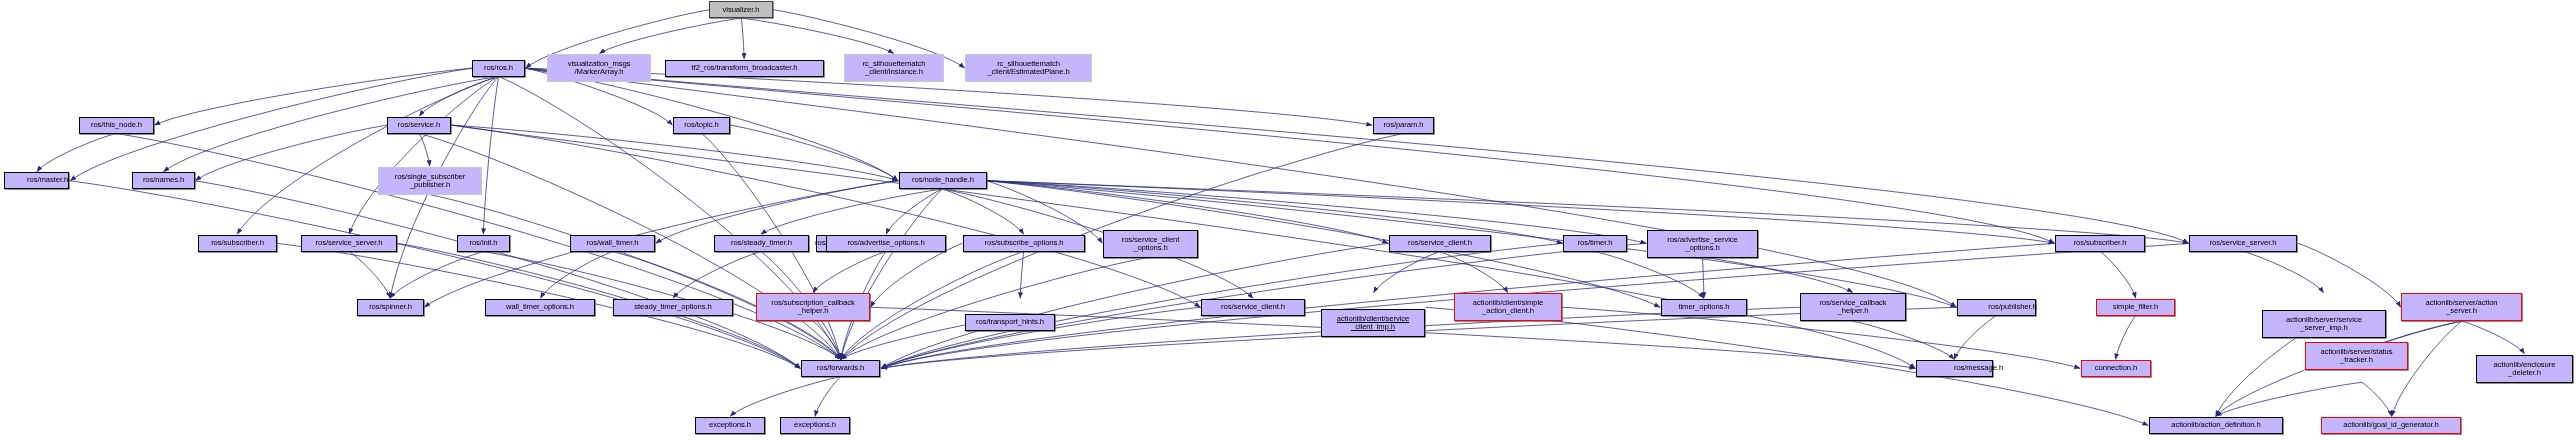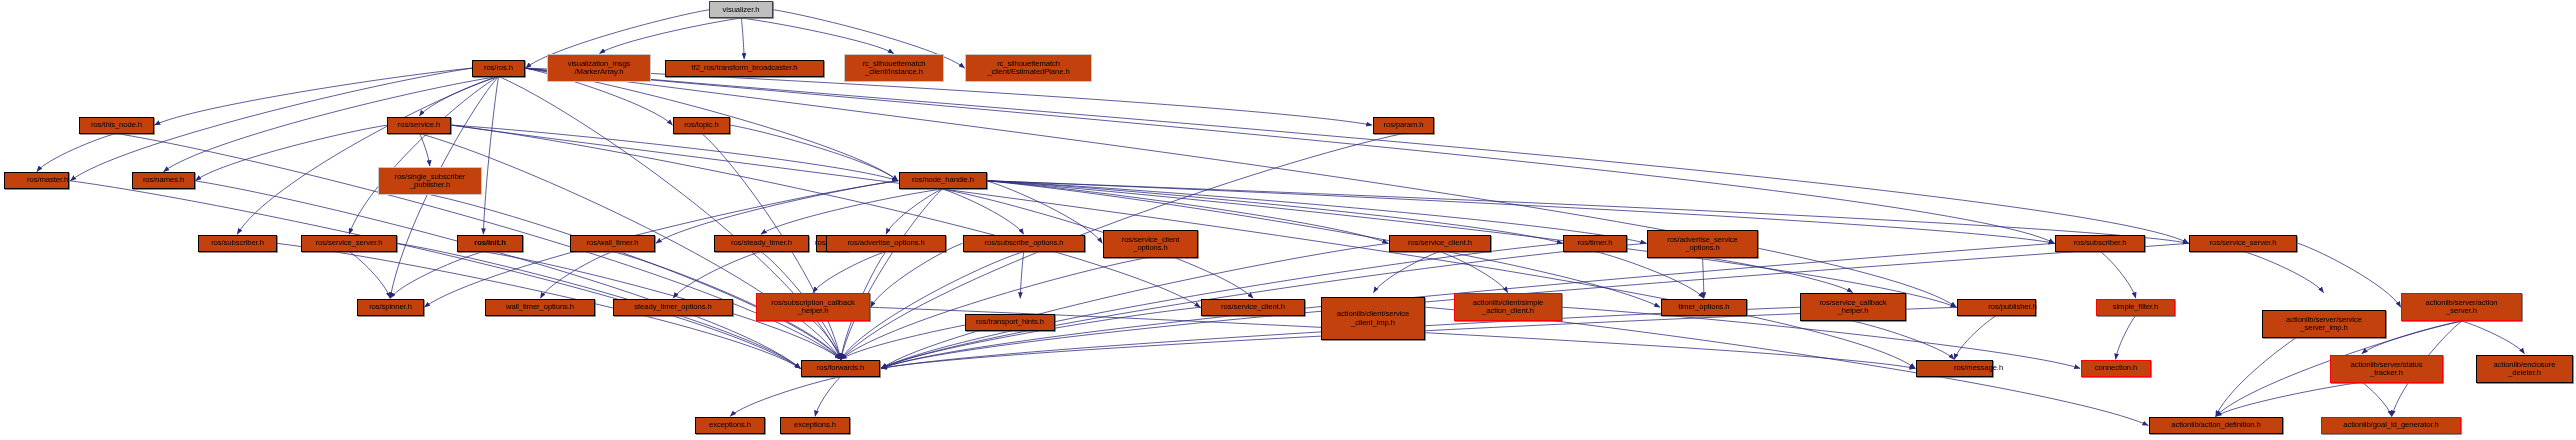--- a/index.html
+++ b/index.html
@@ -12,21 +12,21 @@
     overflow:hidden;
   }
   #edges{position:absolute;left:0;top:0;width:2576px;height:440px;}
   .node{
     position:absolute;
     box-sizing:border-box;
     display:flex;
     align-items:center;
     justify-content:center;
     text-align:center;
-    background:#c2410c;
+    background:#c4b5fd;
     border:0.7px solid #000000;
     color:#000000;
     font-size:7.7px;
     line-height:8.3px;
     letter-spacing:-0.1px;
     white-space:pre-line;
     z-index:5;
     box-shadow:0.8px 0.8px 0 0 rgba(90,90,90,0.85);
   }
   .node.root{ background:#bfbfbf; border:0.7px solid #404040; }
@@ -158,58 +158,58 @@
       <div class="node" style="left: 387px; top: 117px; width: 64px; height: 16.7px;"><span>ros/service.h</span></div>
       <div class="node" style="left: 673px; top: 117px; width: 57px; height: 16.7px;"><span>ros/topic.h</span></div>
       <div class="node" style="left: 1373px; top: 117px; width: 61px; height: 16.7px; justify-content: center;"><span>ros/param.h</span></div>
       <div class="node" style="left: 4.2px; top: 172px; width: 65px; height: 16.7px; justify-content: flex-end;"><span>ros/master.h</span></div>
       <div class="node" style="left: 132px; top: 172px; width: 63px; height: 16.7px;"><span>ros/names.h</span></div>
       <div class="node soft" style="left: 378px; top: 167px; width: 104px; height: 28px;"><span>ros/single_subscriber
 _publisher.h</span></div>
       <div class="node" style="left: 899px; top: 172px; width: 88px; height: 16.7px;"><span>ros/node_handle.h</span></div>
       <div class="node" style="left: 198px; top: 235px; width: 79px; height: 16.7px;"><span>ros/subscriber.h</span></div>
       <div class="node" style="left: 301px; top: 235px; width: 96px; height: 16.7px;"><span>ros/service_server.h</span></div>
-      <div class="node" style="left: 457px; top: 235px; width: 66px; height: 16.7px; font-weight: bold;"><span>ros/init.h</span></div>
+      <div class="node" style="left: 457px; top: 235px; width: 53px; height: 16.7px;"><span>ros/init.h</span></div>
       <div class="node" style="left: 570px; top: 235px; width: 85px; height: 16.7px;"><span>ros/wall_timer.h</span></div>
       <div class="node" style="left: 714px; top: 235px; width: 95px; height: 16.7px;"><span>ros/steady_timer.h</span></div>
       <div class="node" style="left: 816px; top: 235px; width: 33px; height: 16.7px;"><span>ros/timer.h</span></div>
       <div class="node" style="left: 826px; top: 235px; width: 120px; height: 16.7px;"><span>ros/advertise_options.h</span></div>
       <div class="node" style="left: 963px; top: 235px; width: 122px; height: 16.7px;"><span>ros/subscribe_options.h</span></div>
       <div class="node" style="left: 1103px; top: 230px; width: 95px; height: 28px;"><span>ros/service_client
 _options.h</span></div>
       <div class="node" style="left: 1389px; top: 235px; width: 102px; height: 16.7px;"><span>ros/service_client.h</span></div>
       <div class="node" style="left: 1563px; top: 235px; width: 64px; height: 16.7px;"><span>ros/timer.h</span></div>
       <div class="node" style="left: 1647px; top: 230px; width: 111px; height: 28px;"><span>ros/advertise_service
 _options.h</span></div>
       <div class="node" style="left: 2055px; top: 235px; width: 90px; height: 16.7px;"><span>ros/subscriber.h</span></div>
       <div class="node" style="left: 2189px; top: 235px; width: 108px; height: 16.7px;"><span>ros/service_server.h</span></div>
       <div class="node" style="left: 357px; top: 299px; width: 67px; height: 16.7px;"><span>ros/spinner.h</span></div>
       <div class="node" style="left: 485px; top: 299px; width: 110px; height: 16.7px;"><span>wall_timer_options.h</span></div>
       <div class="node" style="left: 613px; top: 299px; width: 120px; height: 16.7px;"><span>steady_timer_options.h</span></div>
       <div class="node red" style="left: 756px; top: 293px; width: 114px; height: 28px;"><span>ros/subscription_callback
 _helper.h</span></div>
       <div class="node" style="left: 965px; top: 314px; width: 90px; height: 16.7px;"><span>ros/transport_hints.h</span></div>
       <div class="node" style="left: 1201px; top: 299px; width: 104px; height: 16.7px;"><span>ros/service_client.h</span></div>
-      <div class="node" style="left: 1321px; top: 297px; width: 104px; height: 43px;"><span>actionlib/client/service
+      <div class="node" style="left: 1321px; top: 309px; width: 104px; height: 28px; text-decoration: underline;"><span>actionlib/client/service
 _client_imp.h</span></div>
       <div class="node red" style="left: 1454px; top: 293px; width: 108px; height: 28px;"><span>actionlib/client/simple
 _action_client.h</span></div>
       <div class="node" style="left: 1661px; top: 299px; width: 86px; height: 16.7px;"><span>timer_options.h</span></div>
       <div class="node" style="left: 1800px; top: 293px; width: 106px; height: 28px;"><span>ros/service_callback
 _helper.h</span></div>
       <div class="node" style="left: 1957px; top: 299px; width: 79px; height: 16.7px; padding-left: 32px;"><span>ros/publisher.h</span></div>
       <div class="node red" style="left: 2096px; top: 299px; width: 79px; height: 16.7px;"><span>simple_filter.h</span></div>
       <div class="node" style="left: 2262px; top: 310px; width: 124px; height: 28px;"><span>actionlib/server/service
 _server_imp.h</span></div>
       <div class="node red" style="left: 2401px; top: 293px; width: 121px; height: 28px;"><span>actionlib/server/action
 _server.h</span></div>
       <div class="node" style="left: 801px; top: 360px; width: 79px; height: 16.7px;"><span>ros/forwards.h</span></div>
       <div class="node" style="left: 1916px; top: 360px; width: 77px; height: 16.7px; padding-left: 48px;"><span>ros/message.h</span></div>
       <div class="node red" style="left: 2081px; top: 360px; width: 70px; height: 16.7px;"><span>connection.h</span></div>
-      <div class="node red" style="left: 2305px; top: 355px; width: 113px; height: 28px; margin-left: 25px;"><span>actionlib/server/status
+      <div class="node red" style="left: 2305px; top: 342px; width: 103px; height: 28px;"><span>actionlib/server/status
 _tracker.h</span></div>
       <div class="node" style="left: 2476px; top: 355px; width: 97px; height: 28px;"><span>actionlib/enclosure
 _deleter.h</span></div>
       <div class="node" style="left: 695px; top: 417px; width: 70px; height: 16.7px;"><span>exceptions.h</span></div>
       <div class="node" style="left: 780px; top: 417px; width: 70px; height: 16.7px;"><span>exceptions.h</span></div>
       <div class="node" style="left: 2149px; top: 417px; width: 134px; height: 16.7px;"><span>actionlib/action_definition.h</span></div>
       <div class="node red" style="left: 2321px; top: 417px; width: 140px; height: 16.7px;"><span>actionlib/goal_id_generator.h</span></div>
     </div>
 </div>
 

